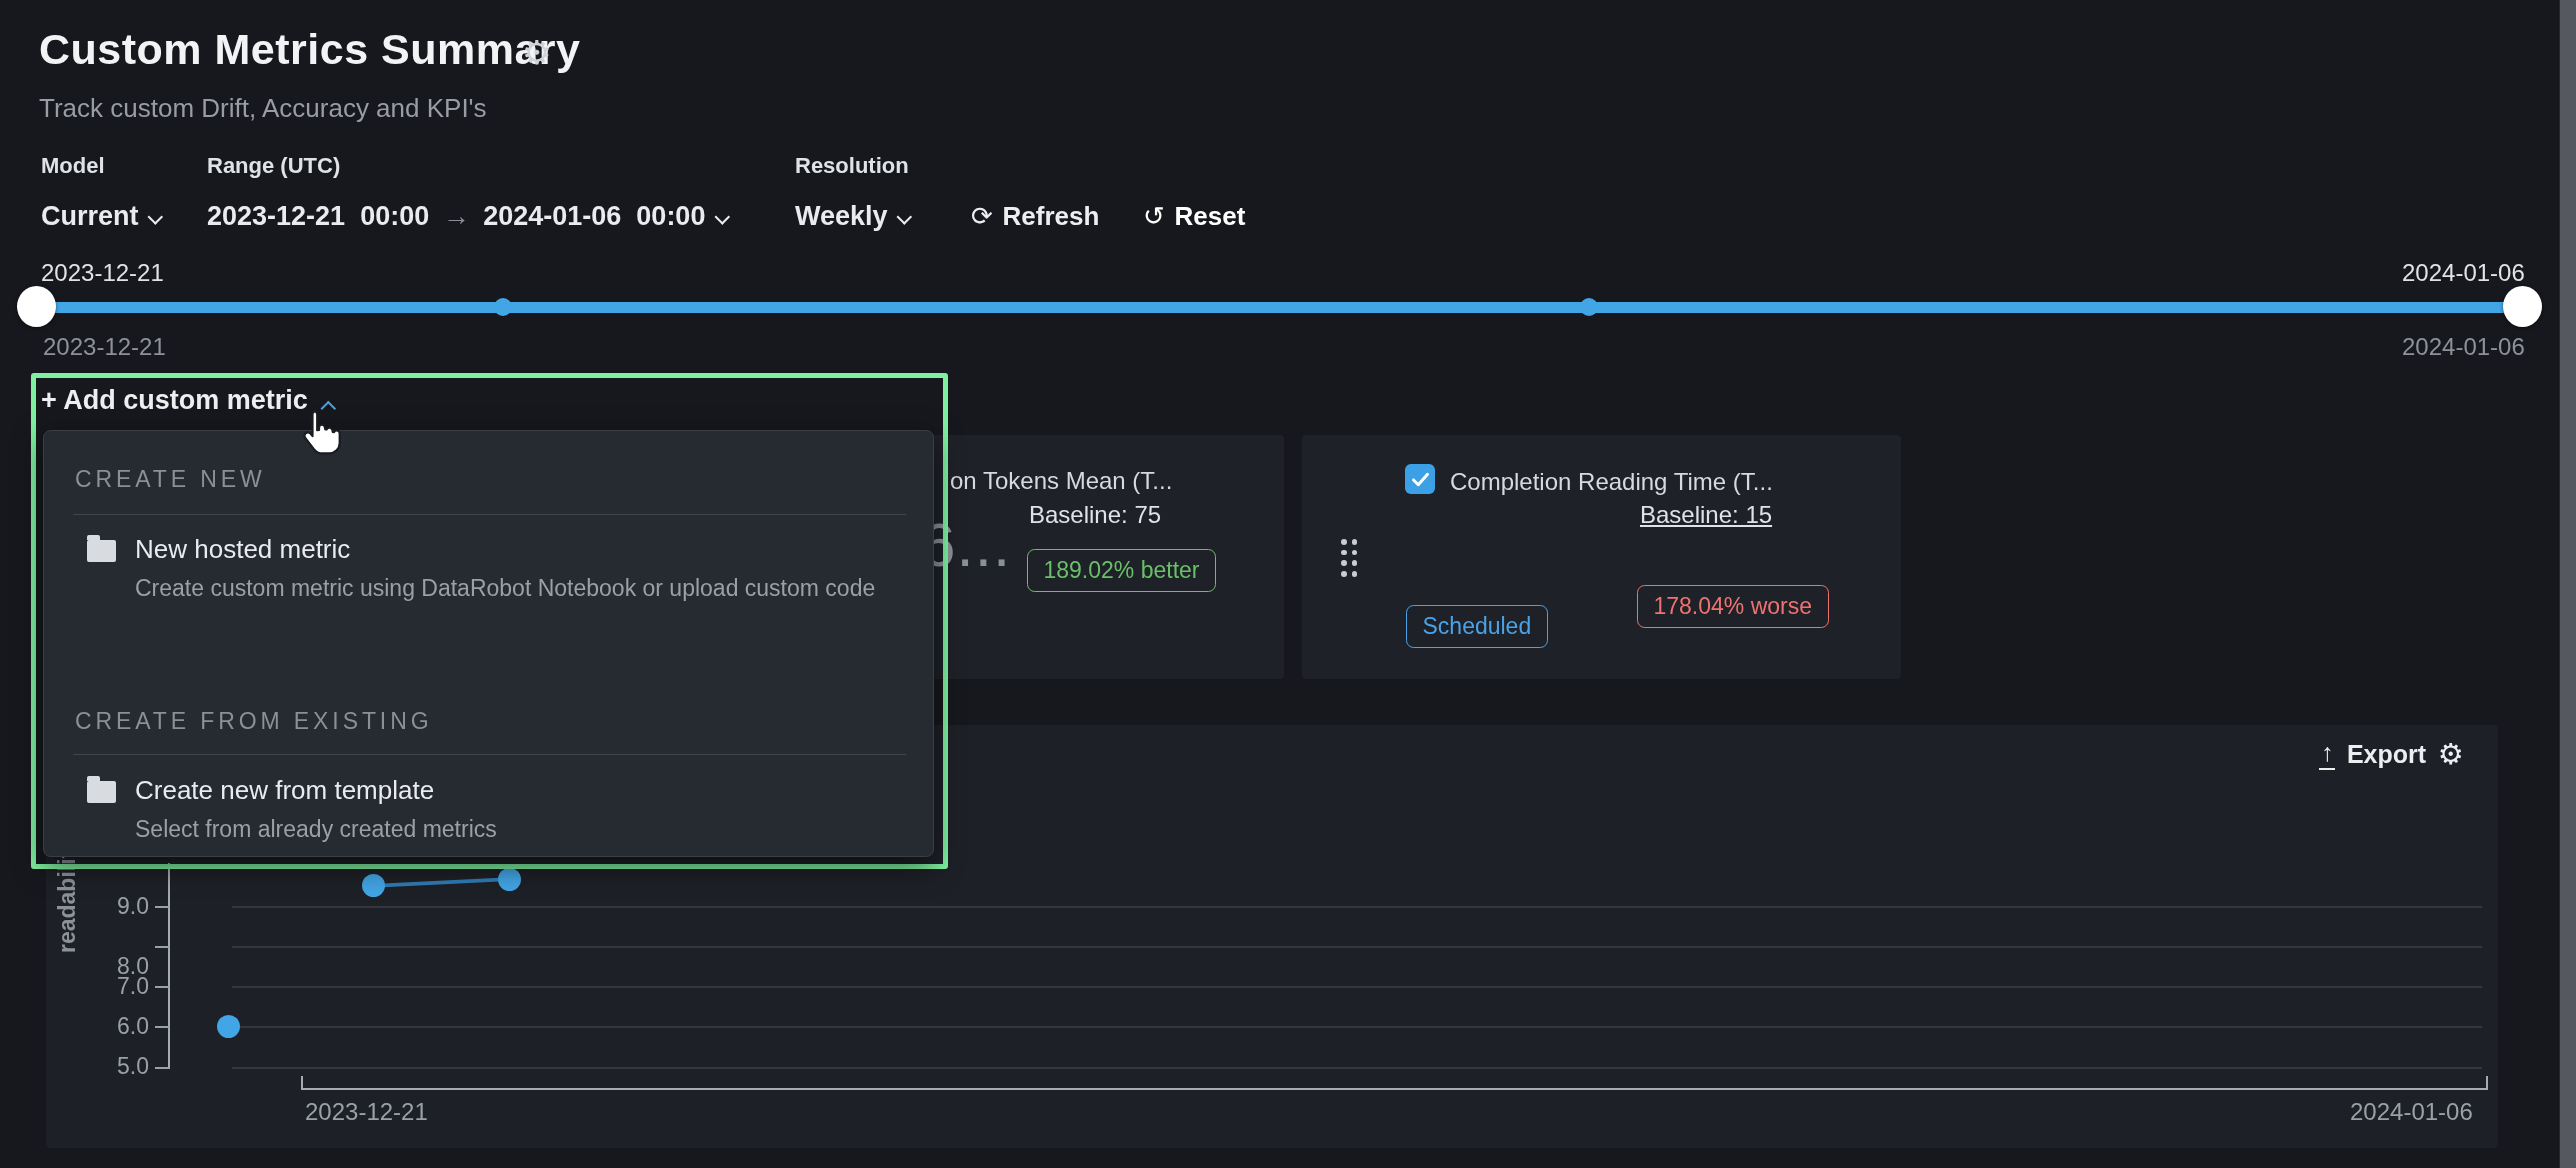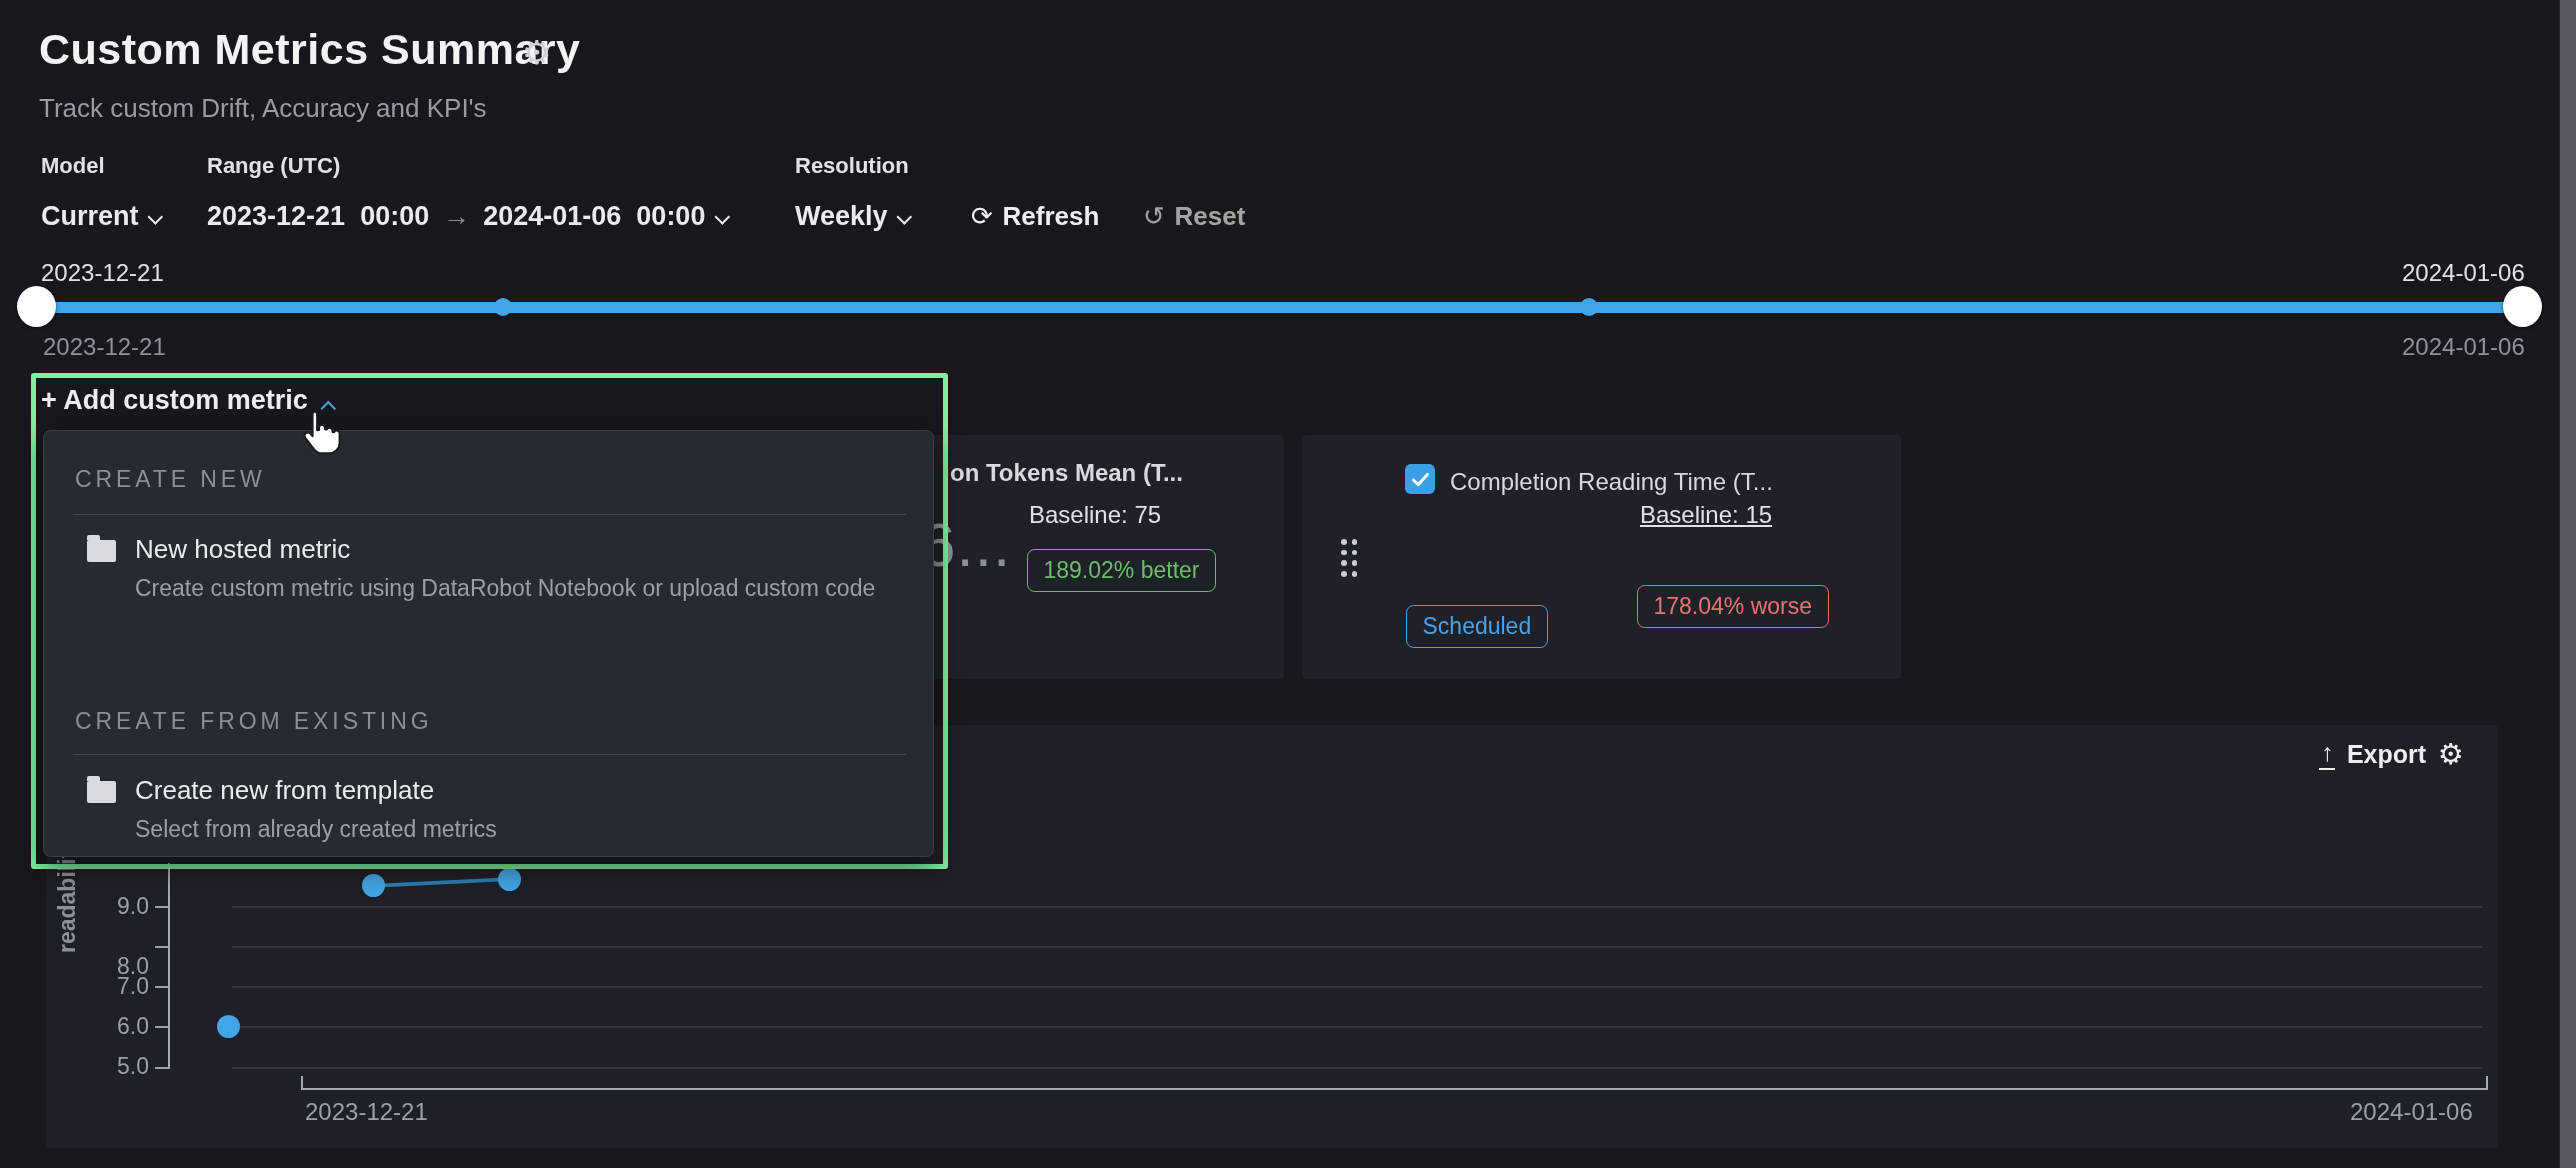--- a/index.html
+++ b/index.html
@@ -18,21 +18,21 @@
   .title-gear { left:522px; top:33px; font-size:33px; color:#cfd3d8; }
   .page-subtitle { left:39px; top:93px; font-size:26px; color:#989da4; }
 
   
   .ctl-label { top:153px; font-size:22px; font-weight:700; color:#dfe2e6; }
   .ctl-value { top:201px; font-size:27px; font-weight:700; color:#e9ebee; white-space:nowrap; }
   .chev { display:inline-block; width:10.6px; height:10.6px; border-right:2.9px solid currentColor; border-bottom:2.9px solid currentColor; transform:rotate(45deg) translate(-1.9px,-1.9px); margin-left:11.6px; }
   .chev.up { transform:rotate(-135deg) translate(-3.9px,-3.9px); }
   .range-arrow { color:#8a8f96; padding:0 13.5px; font-weight:400; }
   .btn-refresh { top:201px; left:971px; font-size:26px; font-weight:700; color:#eceef0; cursor:pointer; }
-  .btn-reset { top:201px; left:1143px; font-size:26px; font-weight:700; color:#a3a3a3; }
+  .btn-reset { top:201px; left:1143px; font-size:26px; font-weight:700; color:#ffffff; }
   .icon-sp { margin-right:9.7px; font-weight:400; }
 
   
   .sl-label { font-size:24px; white-space:nowrap; }
   .sl-top { color:#dfe2e6; }
   .sl-bottom { color:#8d929a; }
   .slider-track { left:35px; top:302px; width:2491px; height:10.6px; background:#42a5e5; border-radius:5.8px; }
   .slider-handle { top:286px; width:39px; height:41px; background:#ffffff; border-radius:50%; box-shadow:0 1px 3.9px rgba(0,0,0,.5); }
   .slider-marker { top:298px; width:18.4px; height:18.4px; background:#42a5e5; border-radius:50%; box-shadow:0 0 0 1.9px #16181d00; }
 
@@ -108,21 +108,21 @@
 
 <div class="abs sl-label sl-top" style="left:41px; top:259px;">2023-12-21</div>
 <div class="abs sl-label sl-top" style="left:2402px; top:259px;">2024-01-06</div>
 <div class="abs slider-track" id="slider-track"></div>
 <div class="abs slider-handle" style="left:17.4px;"></div>
 <div class="abs slider-handle" style="left:2503px;"></div>
 <div class="abs sl-label sl-bottom" style="left:43px; top:333px;">2023-12-21</div>
 <div class="abs sl-label sl-bottom" style="left:2402px; top:333px;">2024-01-06</div>
 
 <div class="abs metric-card" style="left:685px;">
-  <div class="abs card-title" style="left:265px; top:24px;font-weight:bold;">on Tokens Mean (T...</div>
+  <div class="abs card-title" style="left:265px; top:32px;">on Tokens Mean (T...</div>
   <div class="abs big-value muted-val" style="left:236px; top:74px;">6...</div>
   <div class="abs baseline" style="left:344px; top:66px;">Baseline: 75</div>
   <div class="abs badge" style="left:342px; top:114px; color:#6abf69;">189.02% better</div>
 </div>
 
 <div class="abs metric-card" style="left:1302px;">
   <div class="abs checkbox" style="left:103px; top:29px;">
     <svg width="21" height="21" viewBox="0 0 24 24">
         <path d="M4 12.5 L9.5 18 L20 6" stroke="#ffffff" stroke-width="3.4" fill="none" stroke-linecap="round" stroke-linejoin="round"></path>
       </svg>

